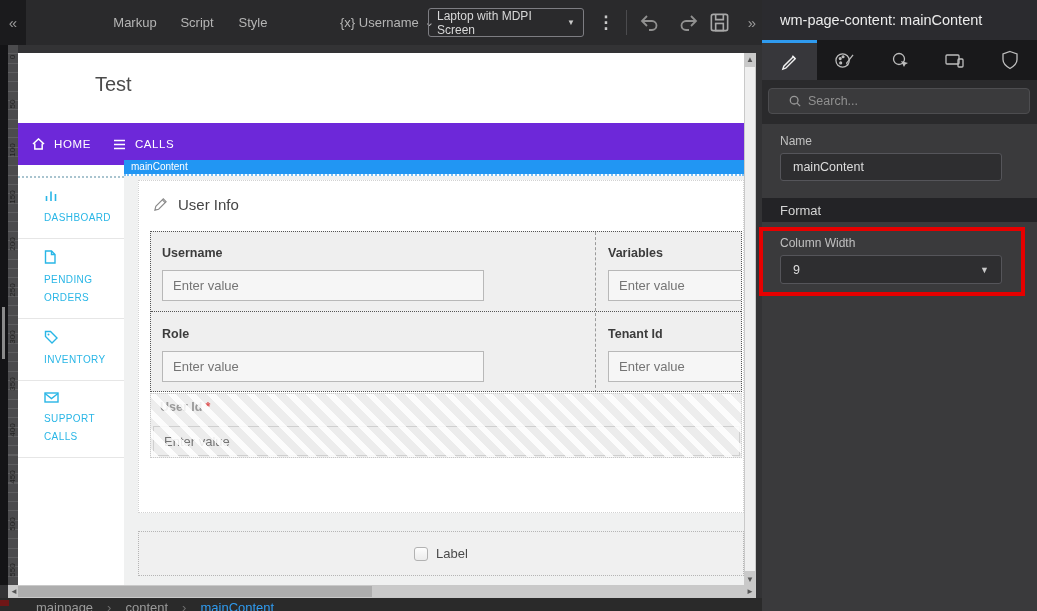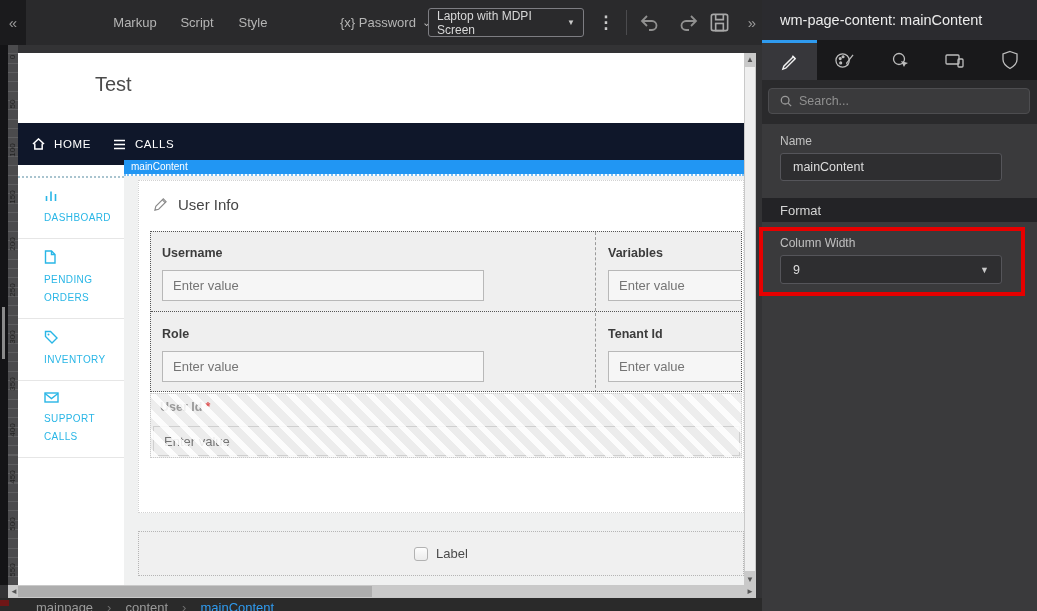--- a/index.html
+++ b/index.html
@@ -35,21 +35,21 @@
   #canvas { left:0; top:45px; width:762px; height:553px; background:#333335; }
   #left-strip { left:0; top:0; width:8px; height:540px; background:#141416; }
   #left-strip-thumb { left:2px; top:262px; width:3px; height:52px; background:#8a8a8a; }
   #ruler { left:8px; top:0; width:10px; height:540px; background:#4b4b4d;
     background-image:repeating-linear-gradient(to bottom, transparent 0 8.3px, #5e5e60 8.3px 9.33px); }
   .rmark { position:absolute; left:-5px; width:20px; height:10px; line-height:10px;
     text-align:center; font-size:8px; color:#232323; transform:rotate(-90deg); }
 
   #page { left:18px; top:8px; width:726px; height:532px; background:#fff; overflow:hidden; }
   #page-title { left:77px; top:20px; font-size:20px; color:#4b4b4b; }
-  #app-navbar { left:0; top:70px; width:726px; height:42px; background:#0f172a;
+  #app-navbar { left:0; top:70px; width:726px; height:42px; background:#6d28d9;
     display:flex; align-items:center; padding-left:14px; gap:22px; }
   .nav-item { display:flex; align-items:center; gap:9px; color:#fff; font-size:11.5px;
     letter-spacing:.6px; cursor:pointer; }
   #sel-bar { left:106px; top:107px; width:620px; height:14px; background:#2196f3;
     color:#fff; font-size:10px; line-height:14px; padding-left:7px; }
   #sel-dotted { left:106px; top:121px; width:620px; height:0;
     border-top:2px dotted #7cc0f4; }
 
   #app-sidebar { left:0; top:123px; width:106px; height:409px; background:#fff;
     border-top:2px dotted #a9c4cf; }
@@ -113,21 +113,21 @@
   #inspector { left:762px; top:0; width:275px; height:611px; background:#3a3a3c; z-index:5; }
   #insp-header { position:absolute; left:0; top:0; width:100%; height:40px; background:#2b2b2f;
     color:#ececec; font-size:14.5px; display:flex; align-items:center; padding-left:18px; }
   #insp-tabs { position:absolute; left:0; top:40px; width:100%; height:40px; background:#19191b;
     display:flex; }
   .insp-tab { width:55px; height:40px; display:flex; align-items:center; justify-content:center; cursor:pointer; }
   .insp-tab.active { background:#37373b; border-top:3px solid #2f9bf0; }
   #insp-search-row { position:absolute; left:0; top:80px; width:100%; height:44px; background:#2a2a2c; }
   #search-input { position:absolute; left:6px; top:8px; width:262px; height:26px; background:#3a3a3c;
     border:1px solid #4d4d50; border-radius:4px; display:flex; align-items:center; gap:7px;
-    padding:0 11px; color:#909090; font-size:12.5px; cursor:text; }
+    padding:0 20px; color:#909090; font-size:12.5px; cursor:text; }
   .insp-label { position:absolute; left:18px; font-size:12px; color:#c0c0c0; }
   .insp-input { position:absolute; left:18px; width:222px; height:28px; background:#2e2e30;
     border:1px solid #55555a; border-radius:3px; color:#dddddd; font-size:12.5px;
     display:flex; align-items:center; padding:0 12px; }
   #format-header { position:absolute; left:0; top:198px; width:100%; height:24px; background:#232326;
     color:#d5d5d5; font-size:13px; display:flex; align-items:center; padding-left:18px; }
   #colwidth-select { justify-content:space-between; cursor:pointer; }
   #colwidth-select .caret { font-size:9px; color:#c9c9c9; }
   #red-annotation { left:759px; top:227px; width:266px; height:69px;
     border:4px solid #e60000; z-index:9; pointer-events:none; }
@@ -136,21 +136,21 @@
 </style>
 </head>
 <body>
 
 <div id="toolbar" class="abs">
   <div id="collapse-block" class="abs">«</div>
   <div id="tab-markup" class="tt">Markup</div>
   <div id="tab-script" class="tt">Script</div>
   <div id="tab-style" class="tt">Style</div>
   <div id="variables-btn" class="abs">
-    <span>{x} Password</span>
+    <span>{x} Username</span>
     <span style="font-size:11px;">⌄</span>
   </div>
   <div id="device-select" class="abs">
     <span>Laptop with MDPI Screen</span>
     <span style="font-size:8px;color:#c9c9c9;">▼</span>
   </div>
   <div id="kebab" class="abs">⋮</div>
   <div id="tb-sep" class="abs"></div>
   <div id="undo-btn" class="abs tb-ic">
     <svg width="24" height="24" viewBox="0 0 24 24" fill="none" stroke="#909090" stroke-width="1.8">

